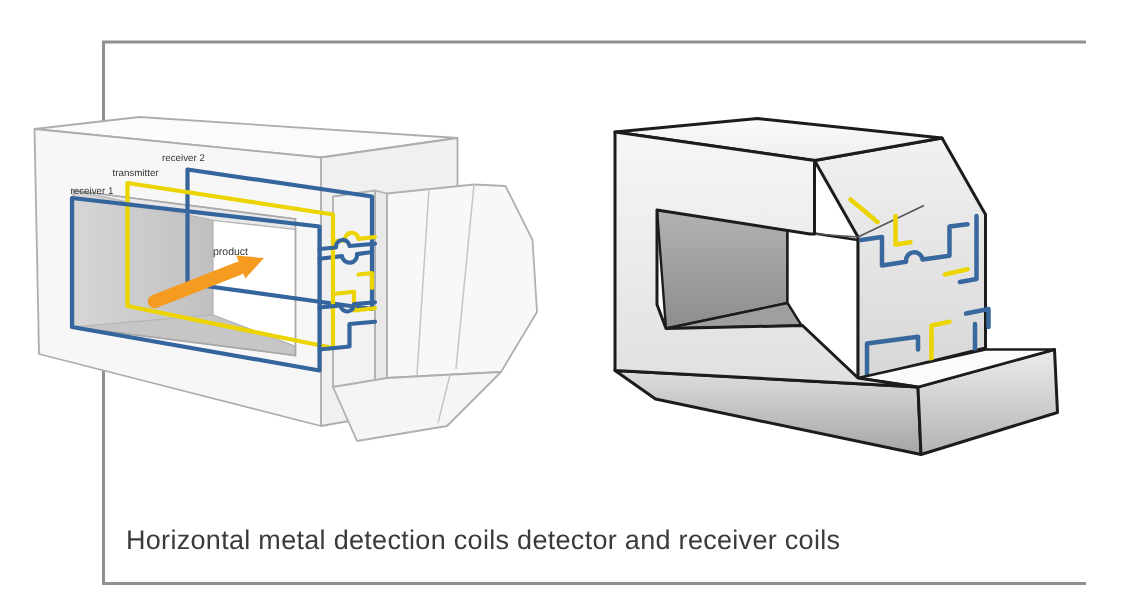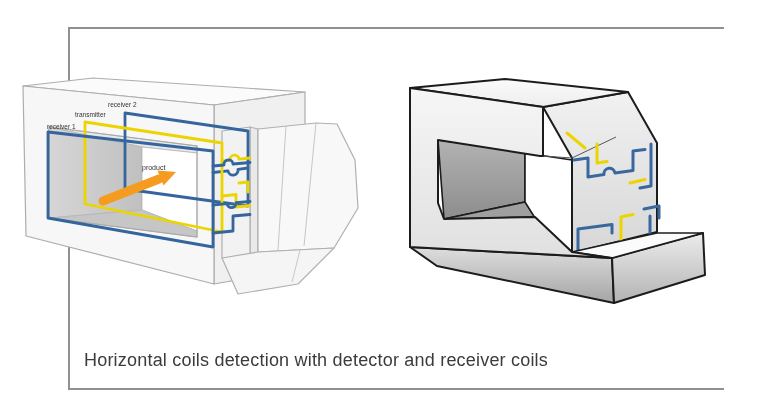--- a/index.html
+++ b/index.html
@@ -133,15 +133,15 @@
     </g>
 
     <path d="M410,88 L505,79 L628,92 L543,107 Z" fill="url(#gTop2)" stroke="#1c1c1c" stroke-width="2"></path>
     <path d="M410,247 L612,258 L614,303 L437,266 Z" fill="url(#gBaseF)" stroke="#1c1c1c" stroke-width="2"></path>
     <path d="M612,258 L703,233 L705,275 L614,303 Z" fill="url(#gBaseT)" stroke="#1c1c1c" stroke-width="2"></path>
     <path d="M572,252 L657,233 L703,233 L612,258 Z" fill="#fbfbfb" stroke="#1c1c1c" stroke-width="1.6"></path>
     <path d="M410,88 L543,107 L543,156 L540,156 L438,140 L438,203 L444,219 L535,217 L572,252 L612,258 L410,247 Z" fill="url(#gFrontR)" stroke="#1c1c1c" stroke-width="2"></path>
   </g>
 </svg>
 
-<div class="caption">Horizontal coils detection with detector and receiver coils</div>
+<div class="caption">Horizontal metal detection coils detector and receiver coils</div>
 
 </div>
 
 </body></html>

